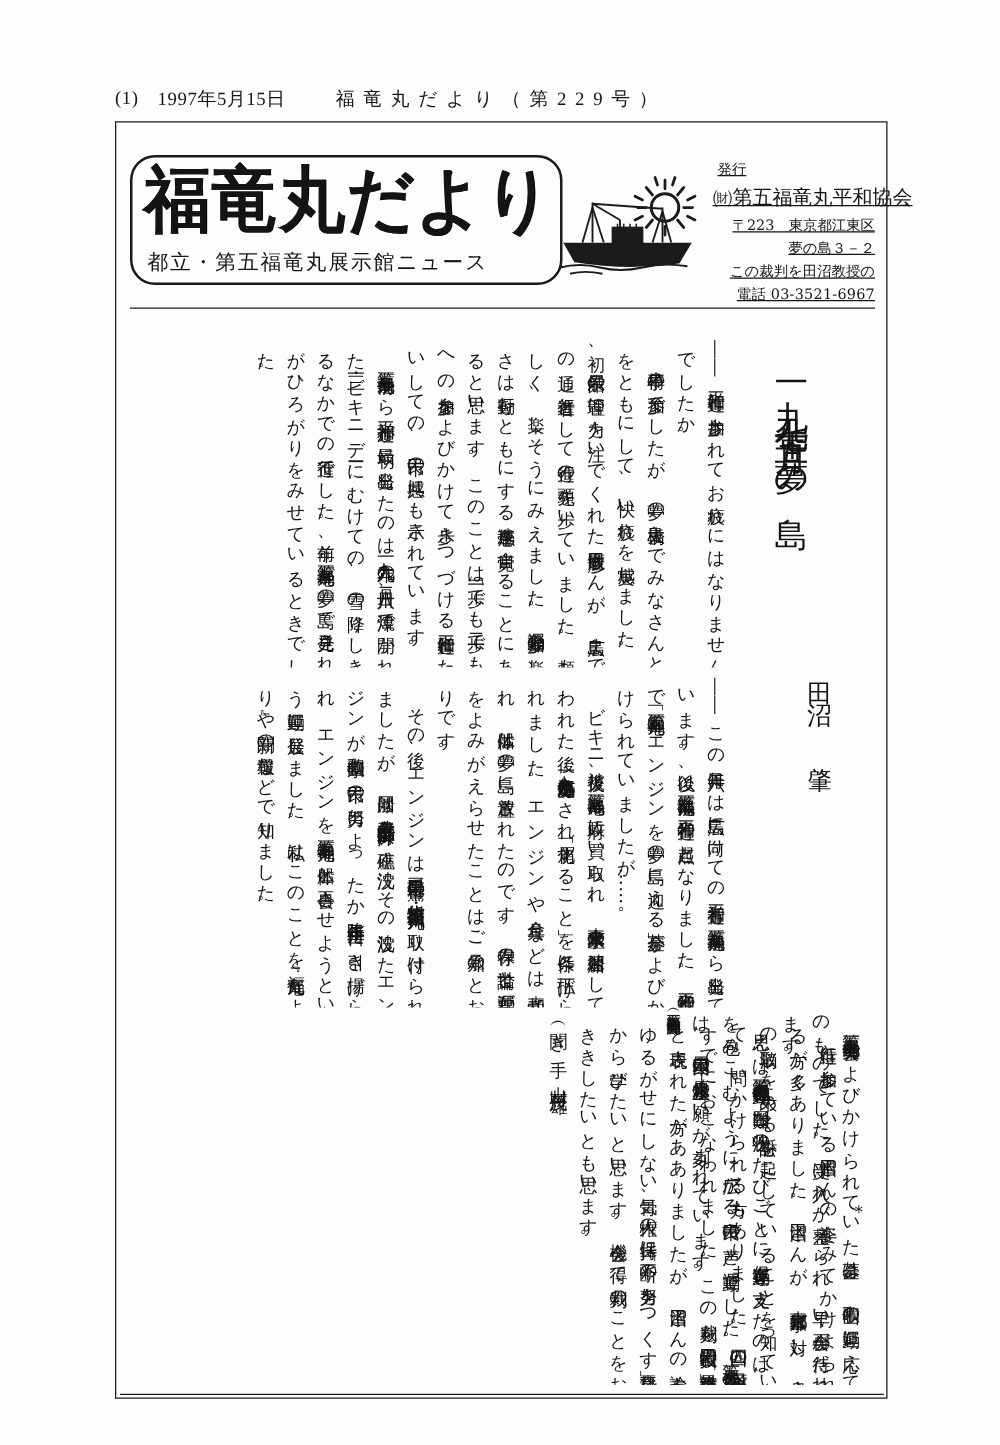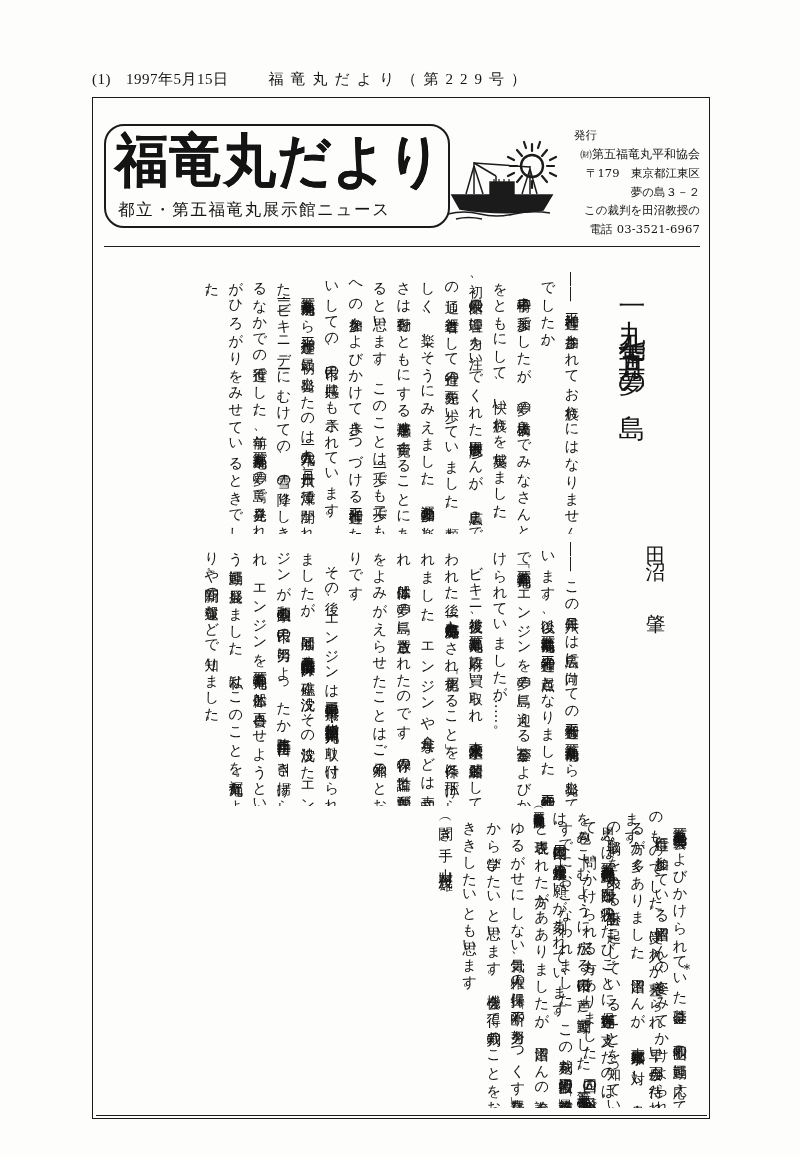--- a/index.html
+++ b/index.html
@@ -120,23 +120,24 @@
   .pub-box {
     position: absolute;
     left: 466px;
     top: 8px;
     width: 130px;
     font-size: 11.5px;
     line-height: 1.62;
     text-align: right;
     font-family: "DejaVu Serif", serif;
     white-space: nowrap;
+    text-decoration: underline;
   }
   .pub-box .lead { text-align: left; padding-left: 4px; }
-  .pub-box .org { font-size: 12px; }
+  .pub-box .org { font-size: 16px; }
   .pub-box .tel { letter-spacing: 0.2px; }
 
   .mast-rule {
     position: absolute;
     left: 104px;
     top: 246px;
     width: 596px;
     height: 0;
     border-top: 1.1px solid #1b1b1b;
   }
@@ -323,21 +324,21 @@
             <path d="M4 78 Q20 74 36 78 T70 78 T106 77"></path>
             <path d="M12 83 Q24 80 38 83"></path>
           </g>
         </g>
       </svg>
     </div>
 
     <div class="pub-box">
       <div class="lead">発行</div>
       <div class="org">㈶第五福竜丸平和協会</div>
-      <div>〒179　東京都江東区</div>
+      <div>〒223　東京都江東区</div>
       <div>夢の島３－２</div>
       <div>この裁判を田沼教授の</div>
       <div class="tel">電話 03-3521-6967</div>
     </div>
   </div>
 
   <div class="mast-rule"></div>
 
   <div class="headline-zone">
     <div class="headline">一九九七年五月・夢の島</div>

